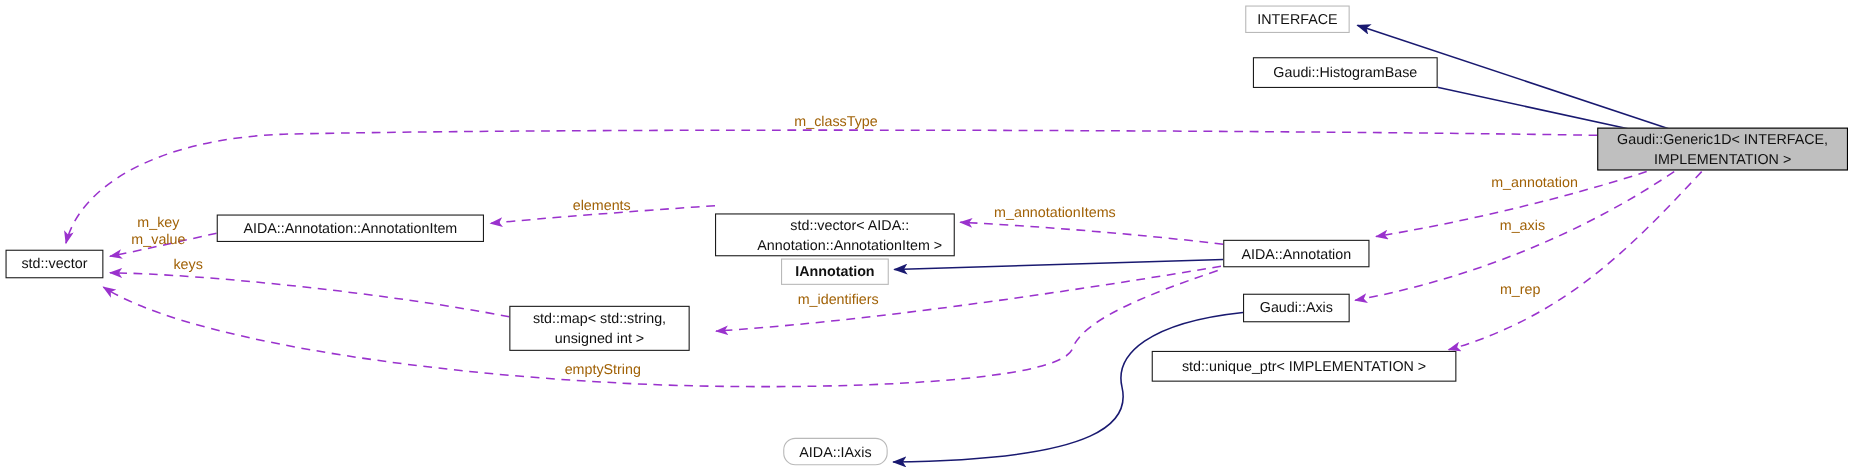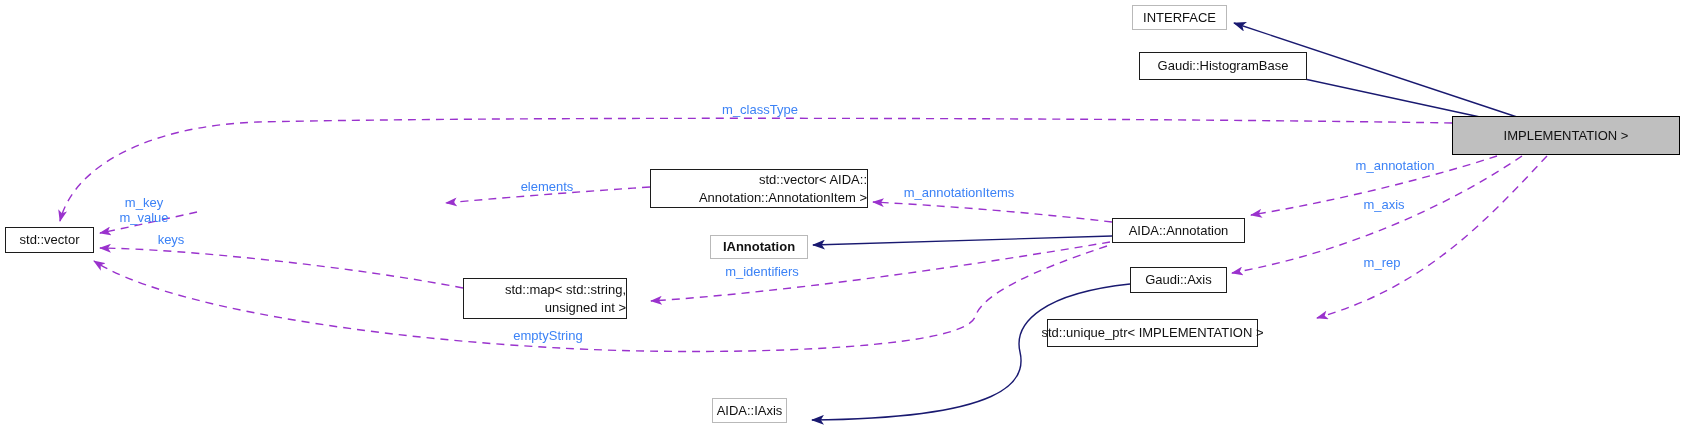--- a/index.html
+++ b/index.html
@@ -21,43 +21,43 @@
     flex-direction:column;
     align-items:center;
     justify-content:center;
     font-size:13px;
     line-height:1.32;
     white-space:nowrap;
     text-align:center;
   }
   .node.external{border-color:#b9b9b9;}
   .node.focus{background:#bfbfbf;border:1.7px solid #000000;}
-  .node.left-align{align-items:flex-end;padding-left:27px;text-align:left;}
+  .node.left-align{align-items:center;padding-left:27px;text-align:left;margin-top:25px;}
   .edge-label{
     position:absolute;
     font-size:13px;
     line-height:1.18;
     white-space:nowrap;
     transform:translate(-50%,-50%);
     text-align:center;
-    color:#3b82f6;
+    color:#a16207;
   }
   
   #n-interface       {left:1132px;top:5px;  width:95px; height:25px;}
   #n-histogram-base  {left:1095px;top:52px; width:168px;height:28px;margin-left:44px;}
   #n-generic1d       {left:1452px;top:116px;width:228px;height:39px;}
   #n-std-string      {left:5px;   top:227px;width:89px; height:26px;}
   #n-annotation-item {left:197px; top:195px;width:243px;height:25px;}
   #n-std-vector      {left:650px; top:169px;width:218px;height:39px;}
   #n-iannotation     {left:710px; top:235px;width:98px; height:24px;font-weight:bold;}
   #n-aida-annotation {left:1112px;top:218px;width:133px;height:25px;text-align:right;}
-  #n-std-map         {left:463px; top:278px;width:164px;height:41px;align-items:flex-end;}
+  #n-std-map         {left:463px; top:278px;width:164px;height:41px;}
   #n-gaudi-axis      {left:1130px;top:267px;width:97px; height:26px;}
-  #n-unique-ptr      {left:1047px;top:319px;width:211px;height:28px;}
-  #n-aida-iaxis      {left:712px; top:398px;width:75px; height:25px;}
+  #n-unique-ptr      {left:1047px;top:319px;width:277px;height:28px;}
+  #n-aida-iaxis      {left:712px; top:398px;width:95px; height:25px;border-radius:11px;}
   
   #l-classtype  {left:760px; top:110px;}
   #l-elements   {left:547px; top:187px;}
   #l-annitems   {left:959px; top:193px;}
   #l-keyvalue   {left:144px; top:210px;}
   #l-keys       {left:147px; top:240px;padding-left:48px;}
   #l-identifiers{left:762px; top:272px;}
   #l-emptystring{left:548px; top:336px;}
   #l-annotation {left:1383px;top:166px;padding-left:24px;}
   #l-axis       {left:1384px;top:205px;}
@@ -101,27 +101,31 @@
 
   <div class="node external" id="n-interface">
     <span>INTERFACE</span>
   </div>
 
   <div class="node" id="n-histogram-base">
     <span>Gaudi::HistogramBase</span>
   </div>
 
   <div class="node focus" id="n-generic1d">
+    <span>Gaudi::Generic1D&lt; INTERFACE,</span>
     <span>IMPLEMENTATION &gt;</span>
   </div>
 
   <div class="node" id="n-std-string">
     <span>std::vector</span>
   </div>
 
+  <div class="node" id="n-annotation-item">
+    <span>AIDA::Annotation::AnnotationItem</span>
+  </div>
 
   <div class="node left-align" id="n-std-vector">
     <span>std::vector&lt; AIDA::</span>
     <span>Annotation::AnnotationItem &gt;</span>
   </div>
 
   <div class="node external" id="n-iannotation">
     <span>IAnnotation</span>
   </div>
 

